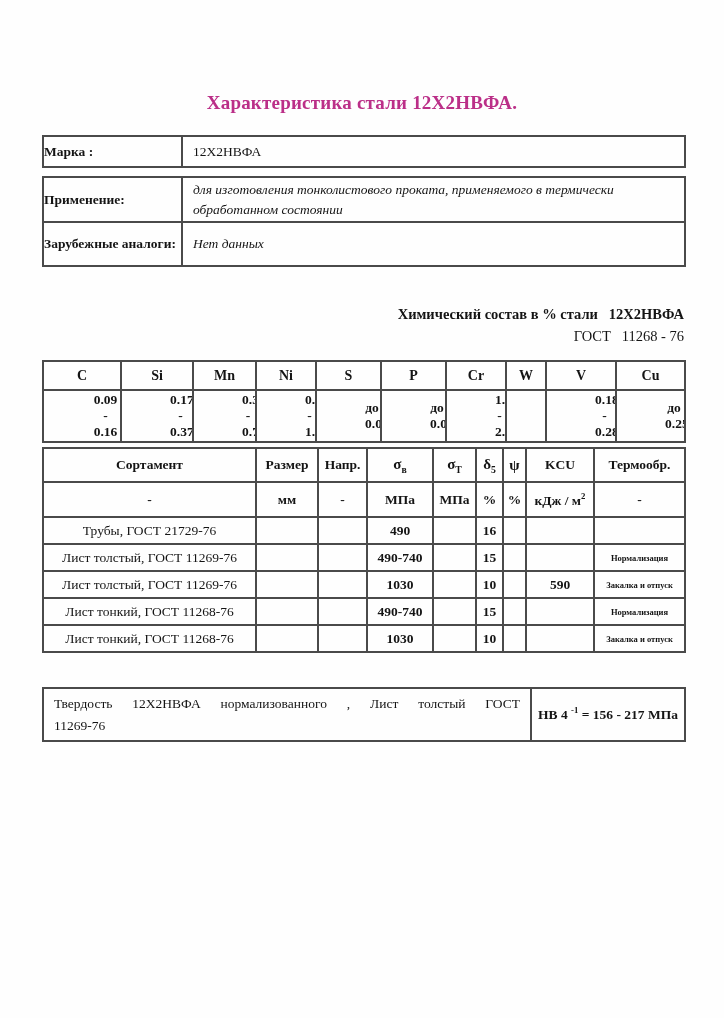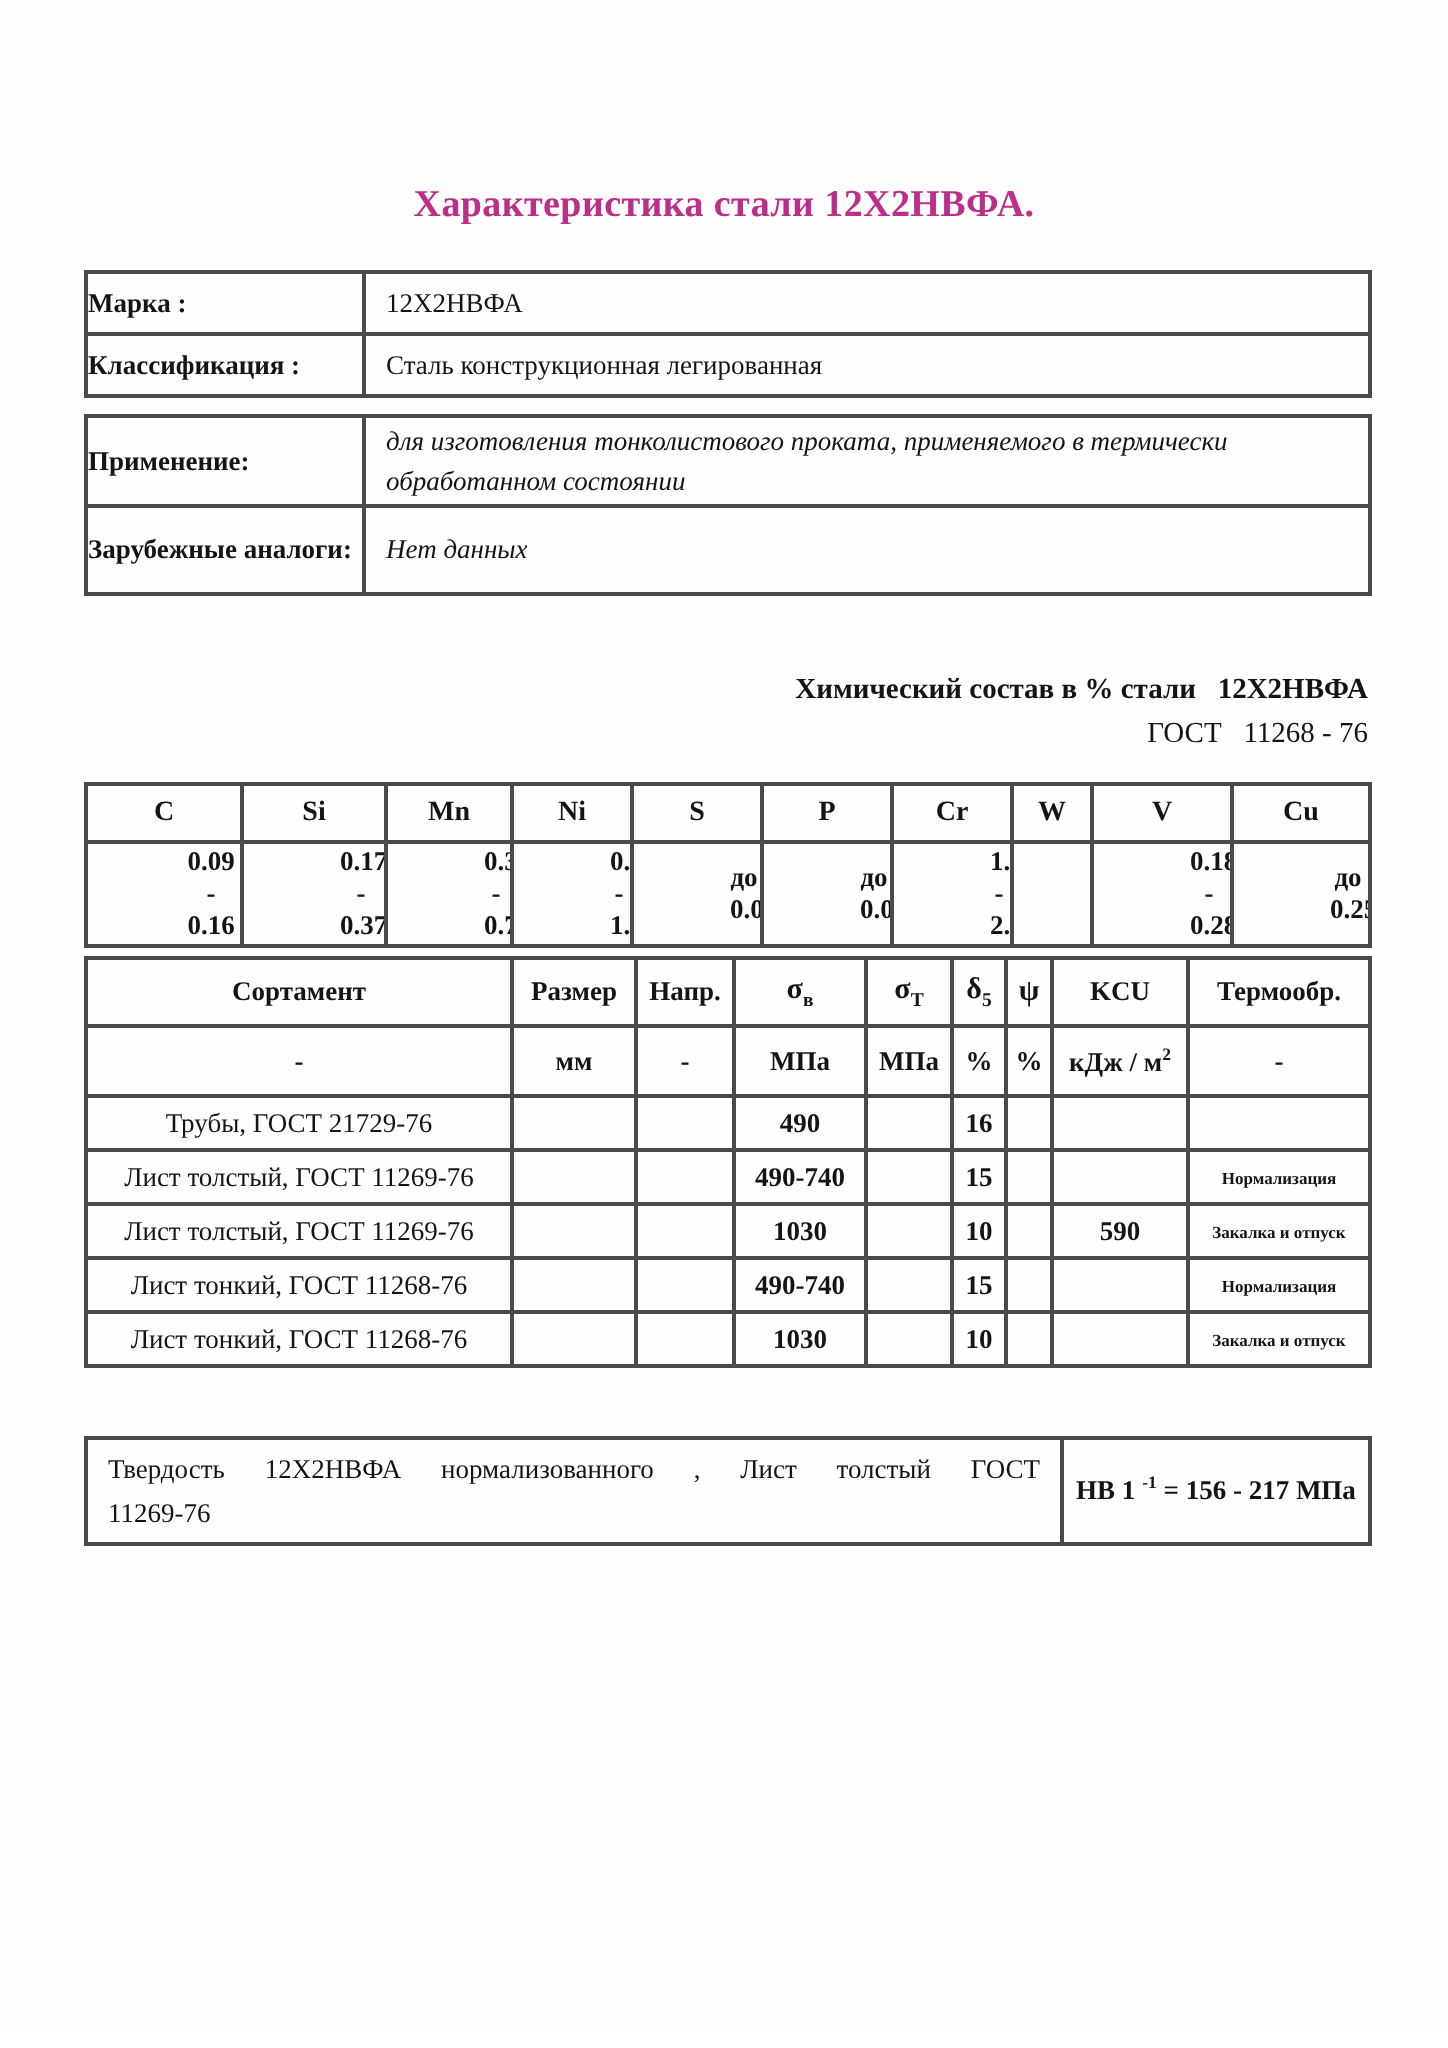--- a/index.html
+++ b/index.html
@@ -77,24 +77,20 @@
 
     <table class="info-table t1">
       <colgroup>
           <col style="width:139px">
           <col style="width:503px">
         </colgroup>
       <tbody>
         <tr>
           <td class="lbl">Марка :</td>
           <td class="val">12Х2НВФА</td>
-        </tr>
-        <tr>
-          <td class="lbl">Классификация :</td>
-          <td class="val">Сталь конструкционная легированная</td>
         </tr>
       </tbody>
     </table>
 
     <table class="info-table t2">
       <colgroup>
           <col style="width:139px">
           <col style="width:503px">
         </colgroup>
       <tbody>
@@ -255,19 +251,19 @@
       <colgroup>
           <col style="width:488px">
           <col style="width:154px">
         </colgroup>
       <tbody>
         <tr>
           <td class="hard-left">
             <div class="jline">Твердость 12Х2НВФА нормализованного , Лист толстый ГОСТ</div>
             <div>11269-76</div>
           </td>
-          <td class="hard-right"><span>НВ 1 </span><sup>-1</sup><span> = 156 - 217 МПа</span></td>
+          <td class="hard-right"><span>НВ 4 </span><sup>-1</sup><span> = 156 - 217 МПа</span></td>
         </tr>
       </tbody>
     </table>
 
   </div>
 </div>
 
 </body></html>

